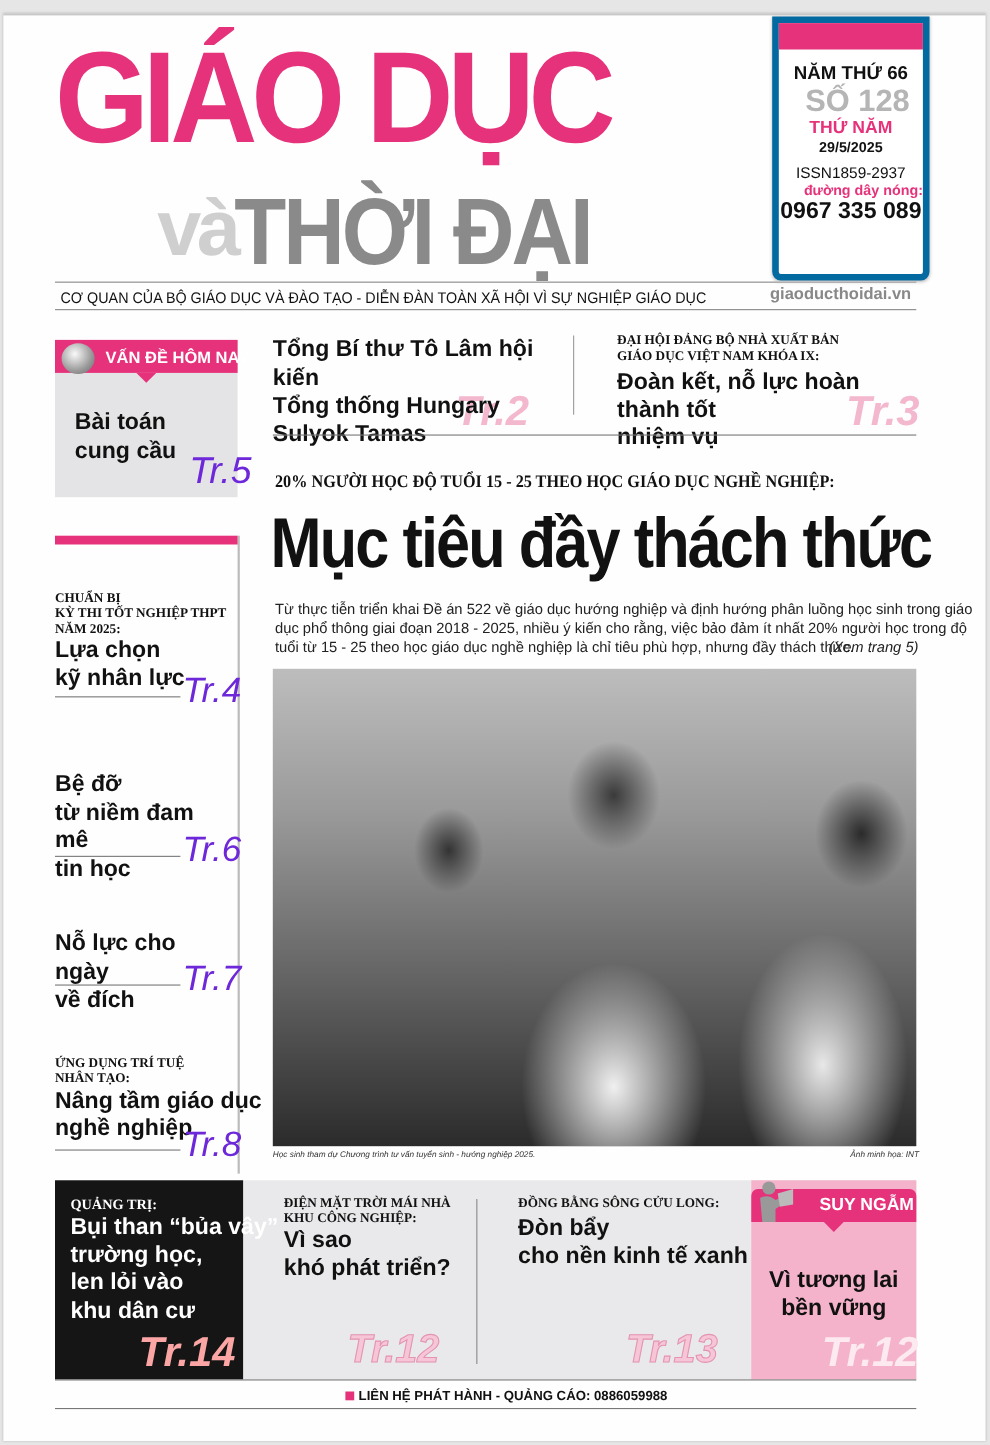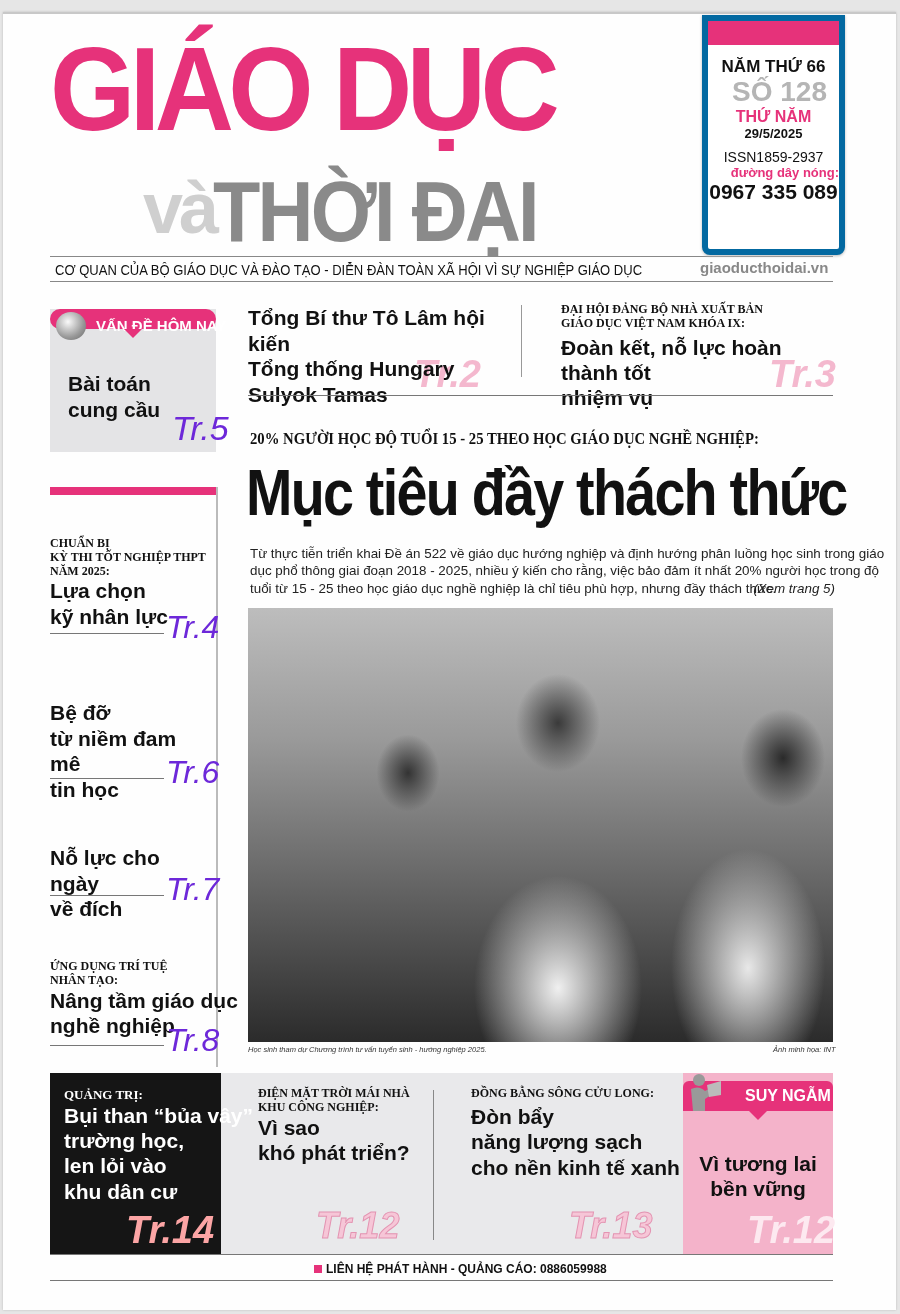--- a/index.html
+++ b/index.html
@@ -20,21 +20,21 @@
   .issue-bar{height:24px;background:#e6327a;}
   .issue .l1{margin-top:12px;font-size:17px;font-weight:bold;}
   .issue .l2{font-size:28px;font-weight:bold;color:#b5b5b5;line-height:1.05;padding-left:12px;}
   .issue .l3{font-size:16px;font-weight:bold;color:#e6327a;margin-top:2px;}
   .issue .l4{font-size:13px;font-weight:bold;}
   .issue .l5{font-size:14px;margin-top:8px;}
   .issue .l6{font-size:13px;font-weight:bold;color:#e6327a;text-align:right;}
   .issue .l7{font-size:21px;font-weight:bold;}
   
   .vande{left:50px;top:309px;width:166px;height:143px;background:#e4e4e6;}
-  .pinkhead{background:#e6327a;color:#fff;font-weight:bold;height:20px;position:relative;border-radius:13px;}
+  .pinkhead{background:#e6327a;color:#fff;font-weight:bold;height:30px;position:relative;}
   .pinkhead:after{content:"";position:absolute;left:50%;bottom:-9px;margin-left:-9px;border-left:9px solid transparent;border-right:9px solid transparent;border-top:9px solid #e6327a;}
   .pinkhead .t{position:absolute;left:46px;top:8px;font-size:15px;white-space:nowrap;}
   .globe{position:absolute;left:6px;top:3px;width:30px;height:28px;border-radius:50%;background:radial-gradient(circle at 40% 35%,#fafafa,#999 60%,#666);}
   .tr{color:#6d28d9;font-style:italic;font-weight:normal;}
   .trb{color:#f4b8ce;font-weight:bold;font-style:italic;}
   .hl{font-weight:bold;color:#111;}
   .kicker{font-family:"Liberation Serif",serif;font-weight:bold;font-size:12px;line-height:1.15;color:#111;}
   .leftcol{left:50px;top:487px;width:166px;height:580px;border-right:2px solid #bbb;}
   .leftbar{height:8px;background:#e6327a;}
   .item-rule{height:1px;background:#777;}
@@ -194,21 +194,20 @@
     <div>khó phát triển?</div>
   </div>
   <div class="abs outline-tr" style="left:58px;top:118px;">Tr.12</div>
 </div>
 <div class="abs" style="left:433px;top:1090px;width:1px;height:150px;background:#888;"></div>
 
 <div class="abs" style="left:471px;top:1087px;width:200px;height:160px;">
   <div class="kicker">ĐỒNG BẰNG SÔNG CỬU LONG:</div>
   <div class="hl cond" style="font-size:21px;line-height:1.22;margin-top:3px;white-space:nowrap;">
     <div>Đòn bẩy</div>
-    <div>năng lượng sạch</div>
     <div>cho nền kinh tế xanh</div>
   </div>
   <div class="abs outline-tr" style="left:98px;top:118px;">Tr.13</div>
 </div>
 
 <div class="abs pinkbox">
   <div class="pinkhead" style="margin-top:8px;height:30px;border-radius:6px 6px 0 0;">
     <span class="abs" style="left:4px;top:-8px;width:36px;height:38px;">
       <svg width="36" height="38" viewBox="0 0 36 38">
           <circle cx="12" cy="7" r="6" fill="#999"></circle>

